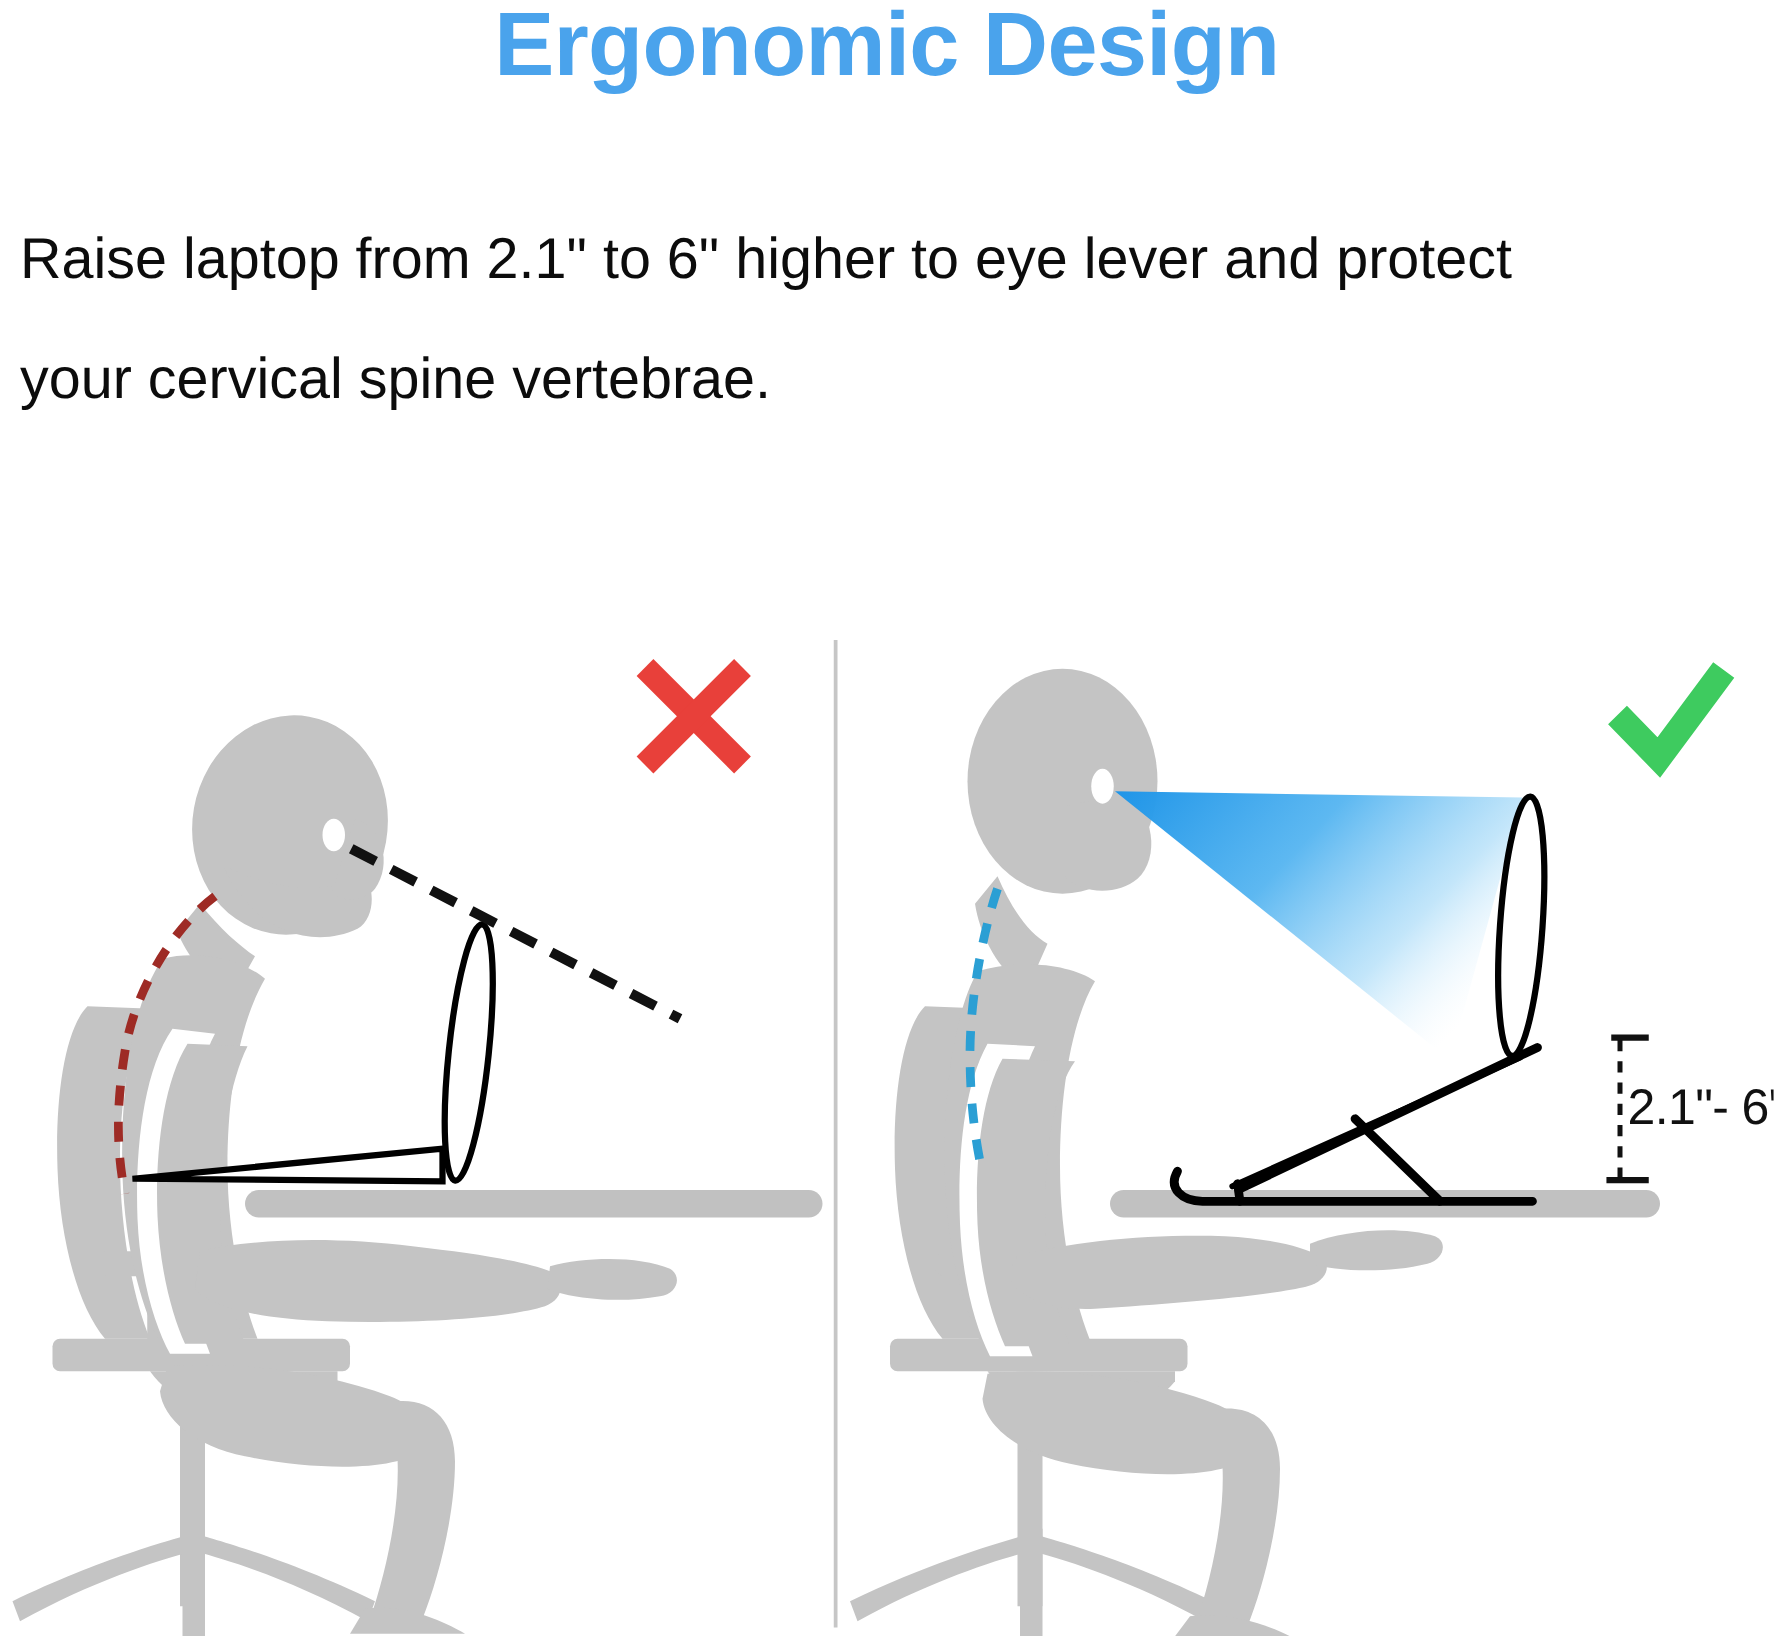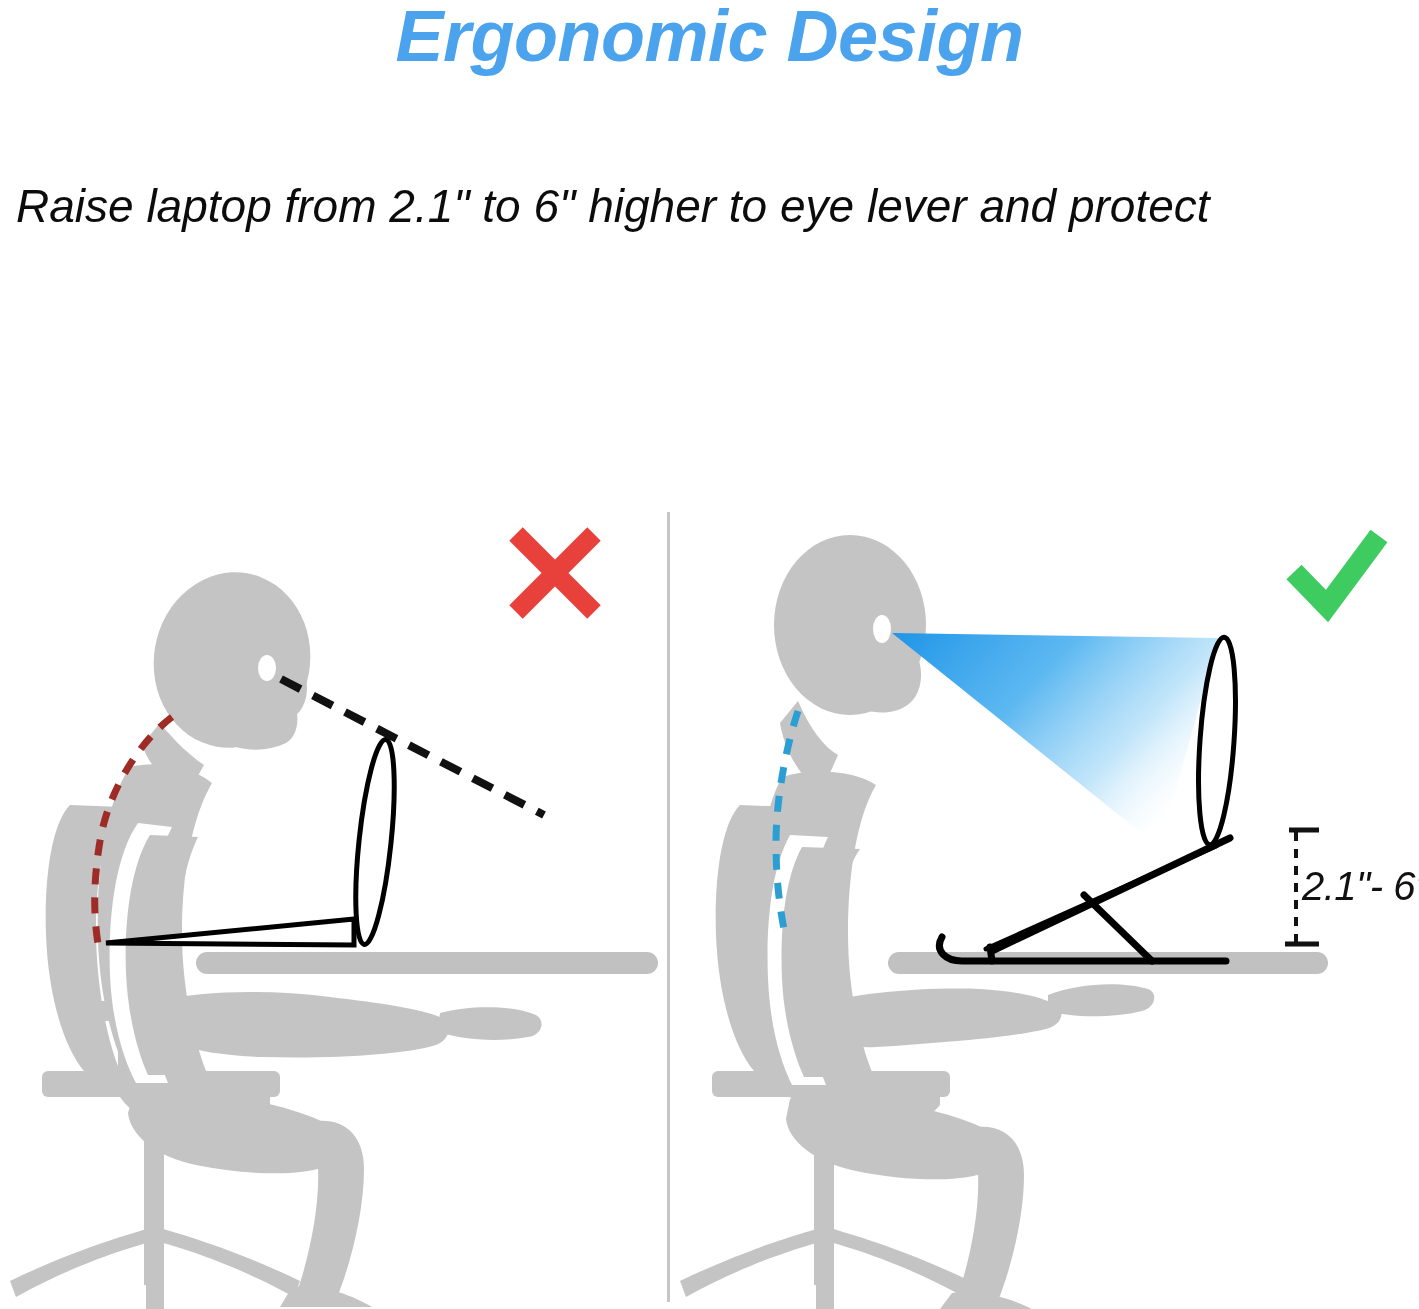--- a/index.html
+++ b/index.html
@@ -10,21 +10,20 @@
   }
   body {
     font-family: "Liberation Sans", "DejaVu Sans", sans-serif;
   }
   #page {
     position: relative;
     width: 1419px;
     height: 1309px;
     background: #ffffff;
     overflow: hidden;
-    font-style: italic;
   }
 
   
   #header-title {
     position: absolute;
     left: 0;
     top: 0;
     width: 1419px;
     text-align: center;
     font-size: 72px;
@@ -97,20 +96,21 @@
 </style>
 </head>
 <body>
 
 <div id="page">
 
   <div id="header-title">Ergonomic Design</div>
 
   <div id="subtitle-block">
     <div class="subtitle-line">Raise laptop from 2.1" to 6" higher to eye lever and protect</div>
+    <div class="subtitle-line">your cervical spine vertebrae.</div>
   </div>
 
   <div id="divider"></div>
 
   <div id="panel-bad" class="panel">
     <svg class="panel-svg" viewBox="0 0 667 804" preserveAspectRatio="none">
 
       <g fill="#c4c4c4">
 
         <path d="M70 300

